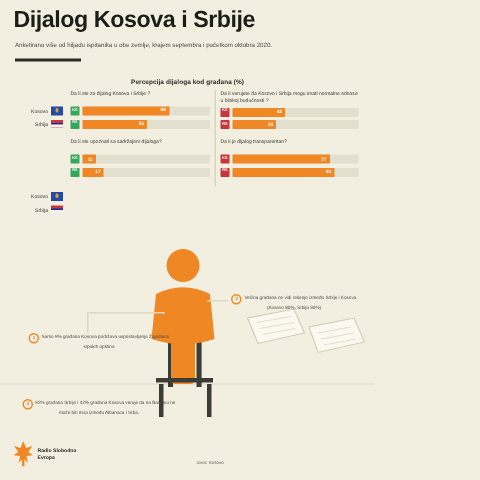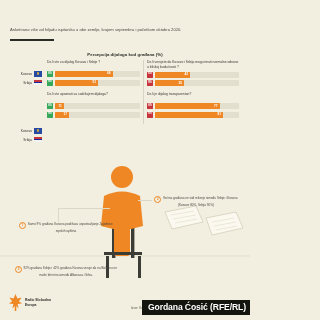--- a/index.html
+++ b/index.html
@@ -101,20 +101,21 @@
   .credit{
     position:absolute;right:0;top:300px;background:#15150f;color:#fff;
     font-size:8.6px;font-weight:bold;padding:2px 4px 2.6px 6px;letter-spacing:-0.1px;
   }
 </style>
 </head>
 <body>
 
 <div class="wrap">
 
+  <div class="title">Dijalog Kosova i Srbije</div>
   <div class="subtitle">Anketirano više od hiljadu ispitanika u obe zemlje, krajem septembra i početkom oktobra 2020.</div>
   <div class="rule"></div>
 
   <div class="charts">
     <div class="chart-head">Percepcija dijaloga kod građana (%)</div>
 
     <div style="position:relative;">
 
       <div class="sidelabels" style="top:11px;">
         <div class="slab">
@@ -292,15 +293,14 @@
       <div>Radio Slobodna</div>
       <div>Evropa</div>
     </div>
   </div>
 
   <div class="source">
     <span>Izvor:</span>
     <span>Kosovo</span>
   </div>
 
-  <div class="credit">Gordana Ćosić (RFE/RL)</div>
 
 </div>
 
 </body></html>

